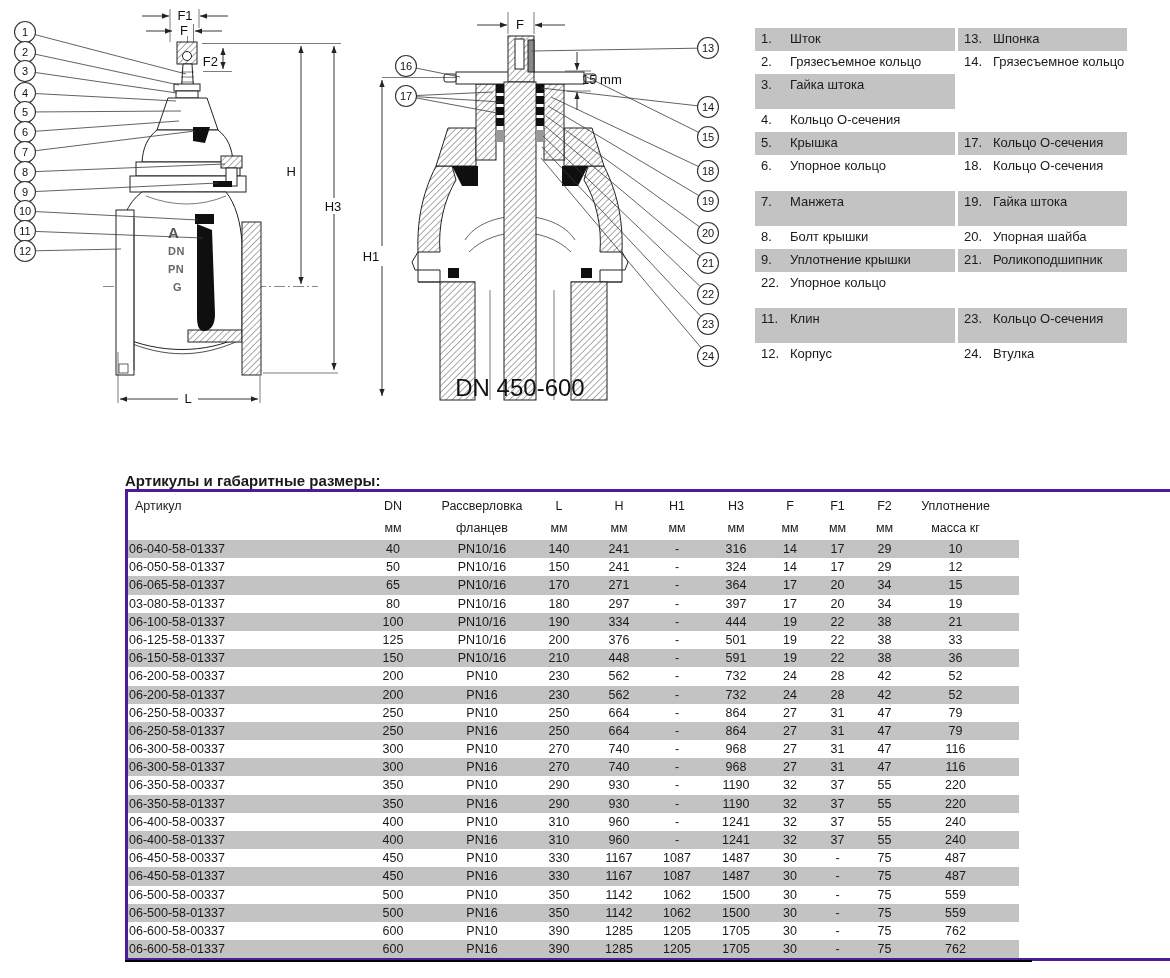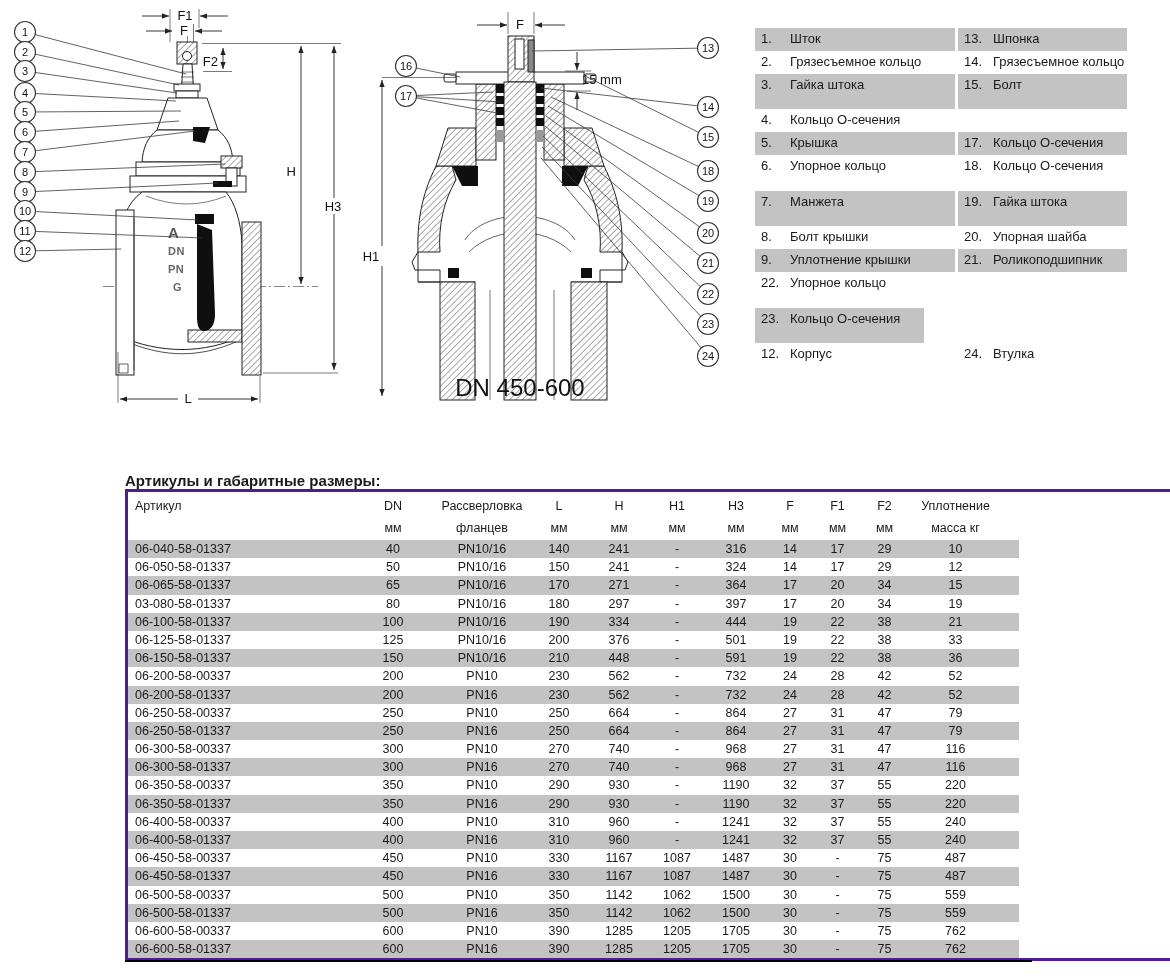--- a/index.html
+++ b/index.html
@@ -30,21 +30,21 @@
   .dim-table { position:absolute; left:125px; top:489px; width:1060px; box-sizing:border-box;
                border:3px solid #4c1d95; font-size:12.5px;
                --cols: 222px 86px 92px 62px 58px 58px 60px 48px 47px 47px 95px; }
   .t-head { display:grid; grid-template-columns:var(--cols); padding:7px 0 5px; }
   .hcell { display:flex; flex-direction:column; gap:8px; text-align:center; line-height:14px; }
   .t-head .hcell:nth-of-type(1) { text-align:left; padding-left:7px; }
   .t-body .t-row { display:grid; grid-template-columns:var(--cols); width:891px;
                    height:18.2px; line-height:18.2px; overflow:hidden; }
   .t-body .t-row:nth-of-type(odd) { background:#c3c3c3; }
   .t-row span { text-align:center; white-space:nowrap; }
-  .t-row span:first-child { text-align:left; padding-left:7px; }
+  .t-row span:first-child { text-align:left; padding-left:1px; }
   .t-rule { position:absolute; left:125px; top:960px; width:907px; height:0; border-top:2.5px solid #000; }
 </style>
 </head>
 <body>
 
 <div class="page">
 
   <svg id="svgL" style="left:0;top:0" width="355" height="415" viewBox="0 0 355 415">
     <defs>
       <pattern id="pL" width="4.5" height="4.5" patternUnits="userSpaceOnUse" patternTransform="rotate(45)">
@@ -356,24 +356,20 @@
           <span class="num">14.</span>
           <span class="lbl">Грязесъемное кольцо</span>
         </div>
       </div>
 
       <div class="p-row sh tall">
         <div class="half l">
           <span class="num">3.</span>
           <span class="lbl">Гайка штока</span>
         </div>
-        <div class="half r">
-          <span class="num">15.</span>
-          <span class="lbl">Болт</span>
-        </div>
       </div>
 
       <div class="p-row">
         <div class="half l">
           <span class="num">4.</span>
           <span class="lbl">Кольцо О-сечения</span>
         </div>
       </div>
 
       <div class="p-row sh">
@@ -432,20 +428,24 @@
       </div>
 
       <div class="p-row">
         <div class="half r">
           <span class="num">22.</span>
           <span class="lbl">Упорное кольцо</span>
         </div>
       </div>
 
       <div class="p-row sh tall gap">
+        <div class="half l">
+          <span class="num">11.</span>
+          <span class="lbl">Клин</span>
+        </div>
         <div class="half r">
           <span class="num">23.</span>
           <span class="lbl">Кольцо О-сечения</span>
         </div>
       </div>
 
       <div class="p-row">
         <div class="half l">
           <span class="num">12.</span>
           <span class="lbl">Корпус</span>

